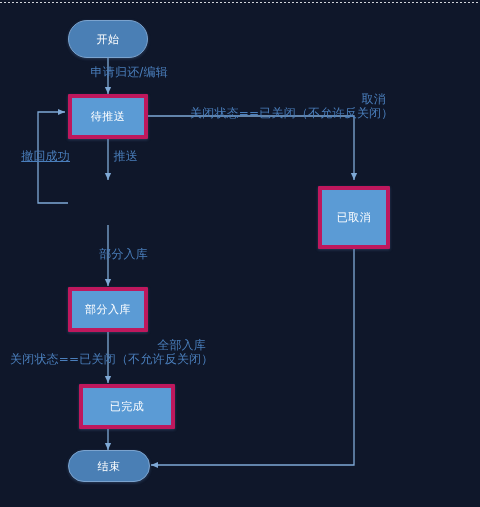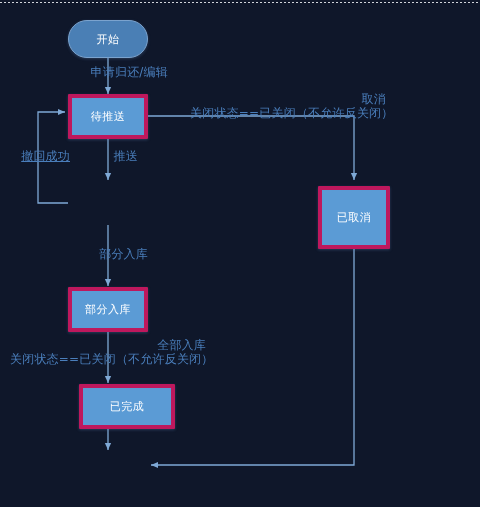--- a/index.html
+++ b/index.html
@@ -118,20 +118,23 @@
   </div>
 
   <div class="node rect" style="left:68px; top:384px; width:96px; height:45px;margin-left:11px;">
     <span>已完成</span>
   </div>
 
   <div class="node rect" style="left:318px; top:186px; width:72px; height:63px;">
     <span>已取消</span>
   </div>
 
+  <div class="node pill" style="left:68px; top:450px; width:82px; height:32px;">
+    <span>结束</span>
+  </div>
 
   <div class="edge-label" style="left:48px; top:66px; width:120px;">申请归还/编辑</div>
 
   <div class="edge-label" style="left:78px; top:150px; width:60px;">推送</div>
 
   <div class="edge-label" style="left:8px; top:150px; width:62px;text-decoration:underline;">撤回成功</div>
 
   <div class="edge-label two-line" style="left:190px; top:92px; width:196px;">
     <div>取消</div>
     <div>关闭状态==已关闭（不允许反关闭）</div>

